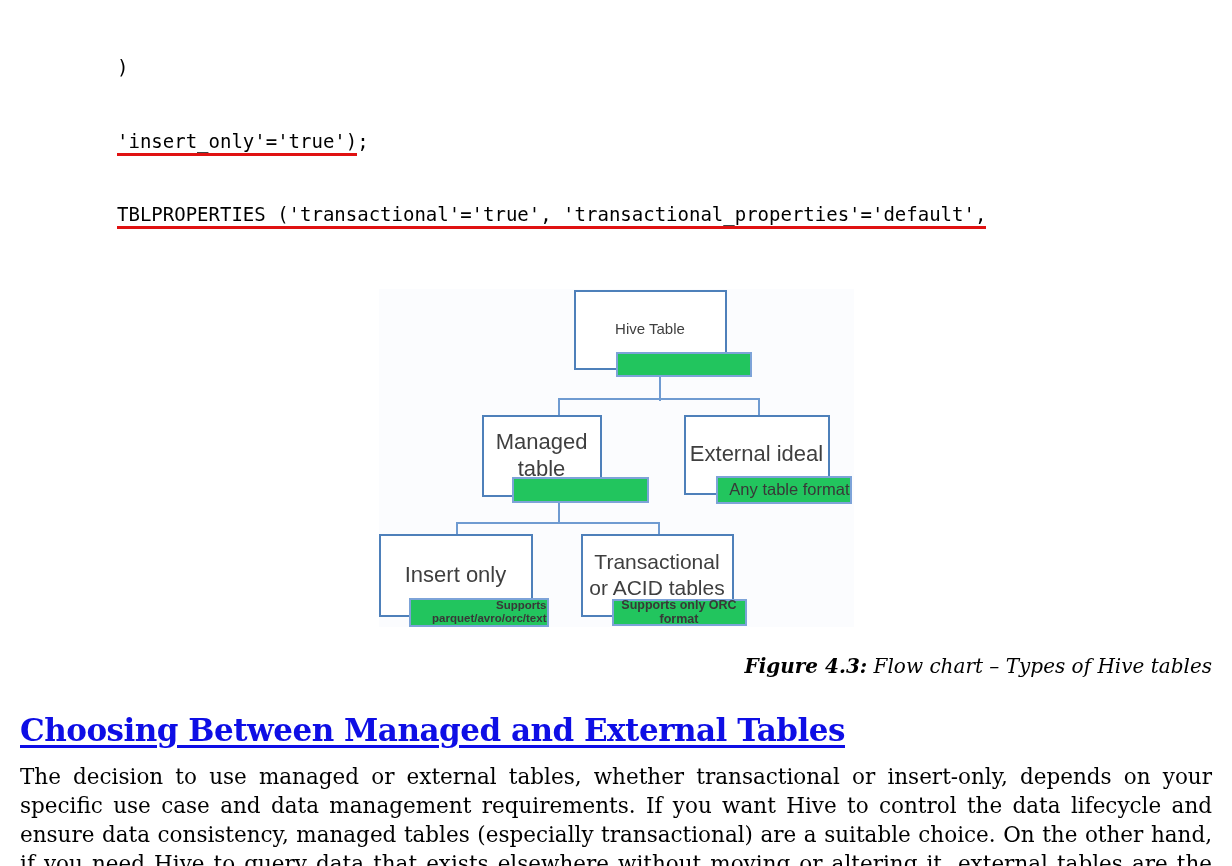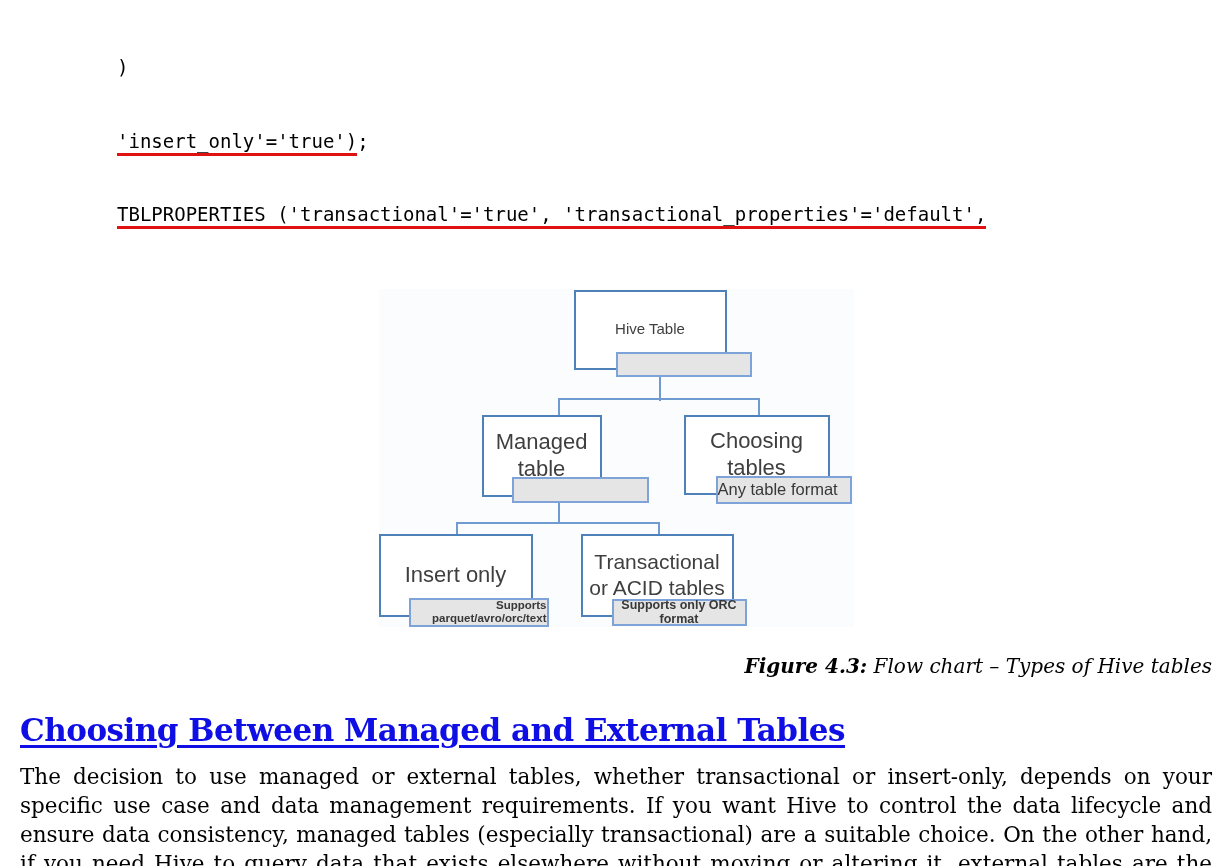--- a/index.html
+++ b/index.html
@@ -41,25 +41,25 @@
     border: 2px solid #4e80ba;
     color: #3f3f3f;
     display: flex; align-items: center; justify-content: center;
     text-align: center;
     font-size: 22px;
     line-height: 1.22;
     z-index: 1;
   }
   .tray {
     position: absolute;
-    background: #e5e5e5;
+    background: #22c55e;
     border: 2px solid #7da3d8;
     color: #383838;
     z-index: 2;
-    display: flex; align-items: center; justify-content: flex-start;
+    display: flex; align-items: center; justify-content: flex-end;
     text-align: center;
   }
   .hline, .vline { position: absolute; background: #6f9bd1; z-index: 0; }
   .hline { height: 2px; }
   .vline { width: 2px; }
 
   .tray-text-sm  { font-size: 16.5px; }
   .tray-text-xs  { font-size: 11.5px; font-weight: bold; line-height: 13px;
                    width: 100%; text-align: right; padding-right: 0; }
   .tray-text-orc { font-size: 12.5px; font-weight: bold; }
@@ -124,21 +124,21 @@
         <span>Hive Table</span>
       </div>
       <div class="tray" style="left:237px; top:63px; width:136px; height:25px;"></div>
 
       <div class="node" style="left:103px; top:126px; width:120px; height:82px;">
         <span>Managed table</span>
       </div>
       <div class="tray" style="left:133px; top:188px; width:137px; height:26px;"></div>
 
       <div class="node" style="left:305px; top:126px; width:146px; height:80px;">
-        <span>Choosing tables</span>
+        <span>External ideal</span>
       </div>
       <div class="tray" style="left:337px; top:187px; width:136px; height:28px;">
         <span class="tray-text-sm">Any table format</span>
       </div>
 
       <div class="node" style="left:0px; top:245px; width:154px; height:83px;">
         <span>Insert only</span>
       </div>
       <div class="tray" style="left:30px; top:309px; width:140px; height:29px;">
         <span class="tray-text-xs"><span>Supports</span><br><span>parquet/avro/orc/text</span></span>

